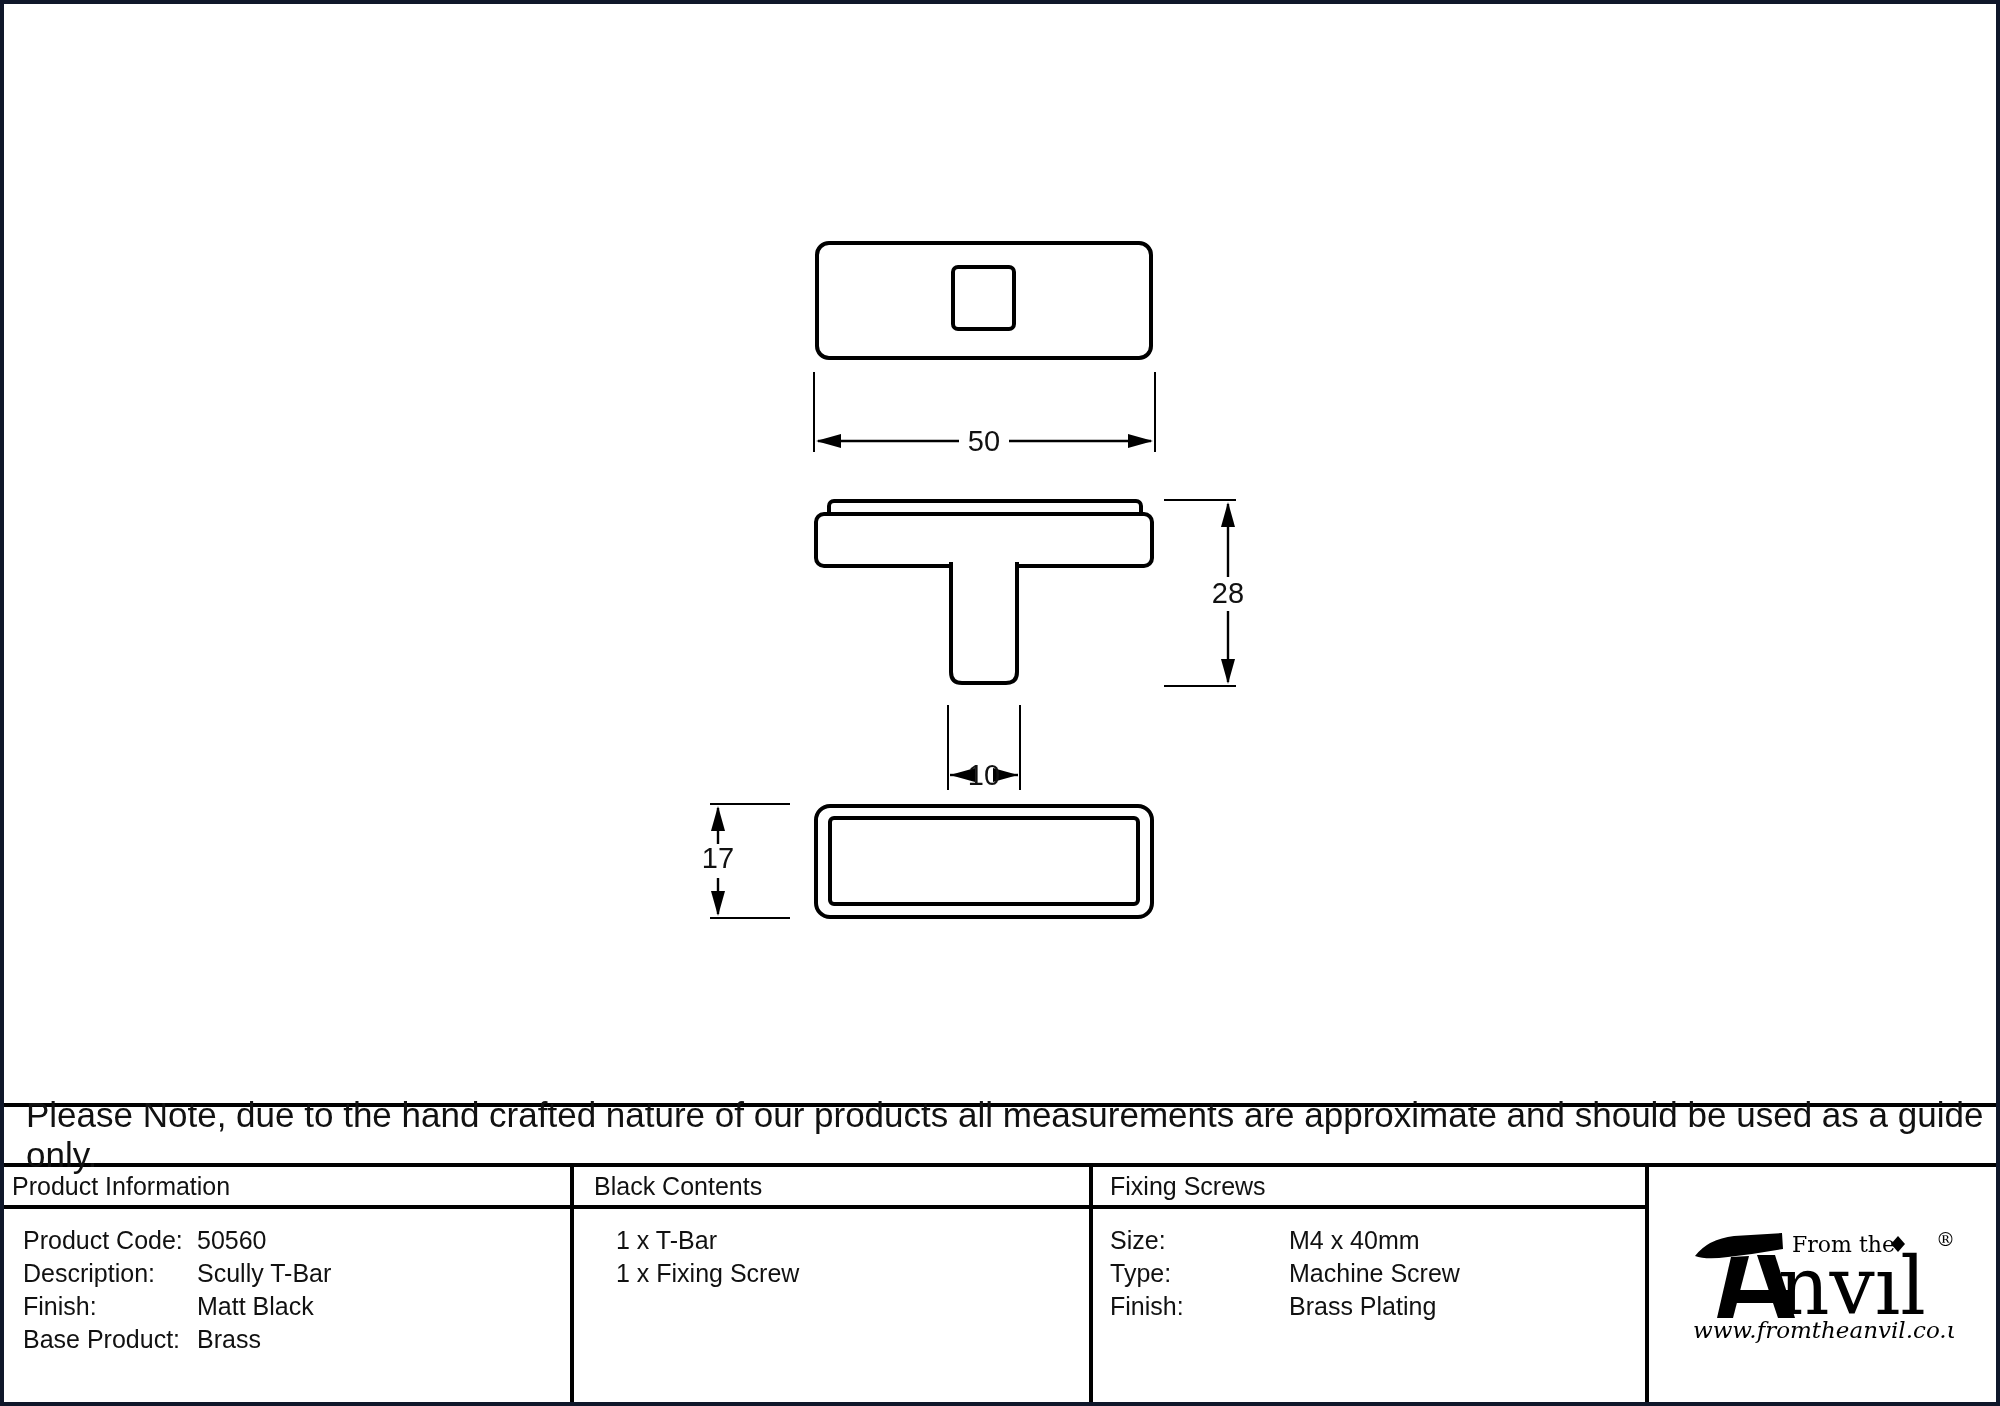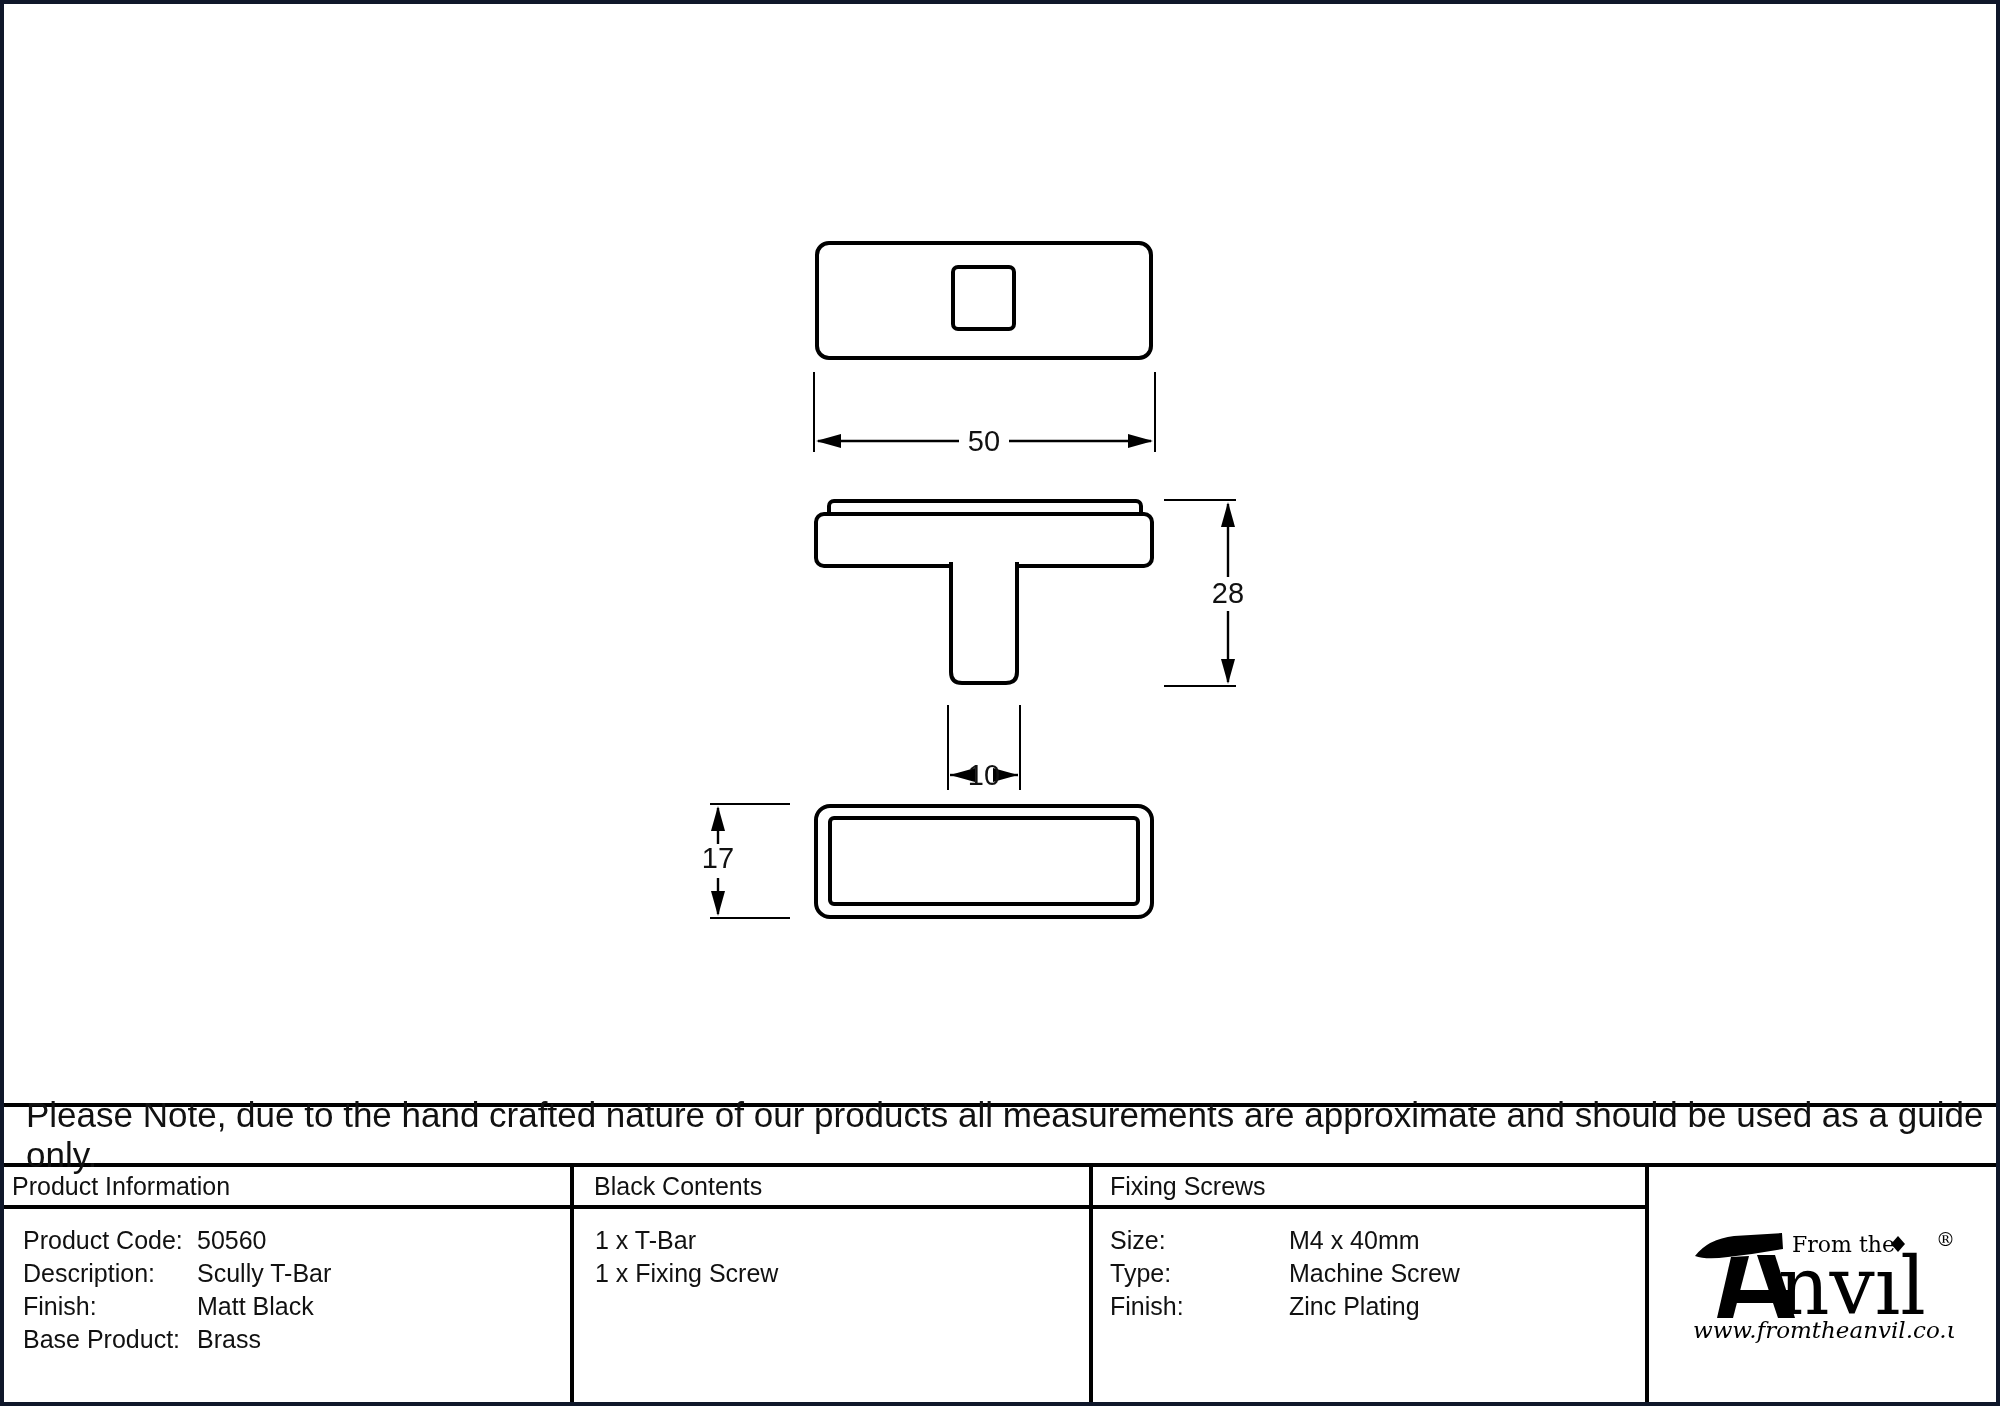--- a/index.html
+++ b/index.html
@@ -49,21 +49,21 @@
     border-bottom:4px solid #000;
     display:flex;align-items:center;
     font-size:25px;
   }
   .col-product .col-header{padding-left:8px;}
   .col-pack .col-header{padding-left:20px;}
   .col-screws .col-header{padding-left:17px;}
   .col-body{padding-top:15px;font-size:25px;line-height:33px;}
   .kv-row{display:flex;}
   .col-product .col-body{padding-left:19px;}
-  .col-pack .col-body{padding-left:21px;}
+  .col-pack .col-body{padding-left:21px;margin-left:21px;}
   .col-screws .col-body{padding-left:17px;}
   .col-product .kv-label{width:174px;flex:none;}
   .col-screws .kv-label{width:179px;flex:none;}
   .kv-value{flex:1;}
   
   .logo{width:262px;height:118px;}
   .logo-serif{font-family:"DejaVu Serif","Liberation Serif",serif;fill:#000;}
 </style>
 </head>
 <body>
@@ -179,21 +179,21 @@
         <div class="kv-row">
           <span class="kv-label">Size:</span>
           <span class="kv-value">M4 x 40mm</span>
         </div>
         <div class="kv-row">
           <span class="kv-label">Type:</span>
           <span class="kv-value">Machine Screw</span>
         </div>
         <div class="kv-row">
           <span class="kv-label">Finish:</span>
-          <span class="kv-value">Zinc Plating</span>
+          <span class="kv-value">Brass Plating</span>
         </div>
       </div>
     </div>
 
     <div class="col col-logo">
       <svg class="logo" viewBox="0 0 262 118">
 
         <g>
           <path fill="#000" d="M3,30 Q16,13 42,10 L90,7 L91,23 L60,28 L36,31 Q14,34 3,30 Z"></path>
           <path fill="#000" d="M39,31 L57,30 L41,92 L25,92 Z"></path>

